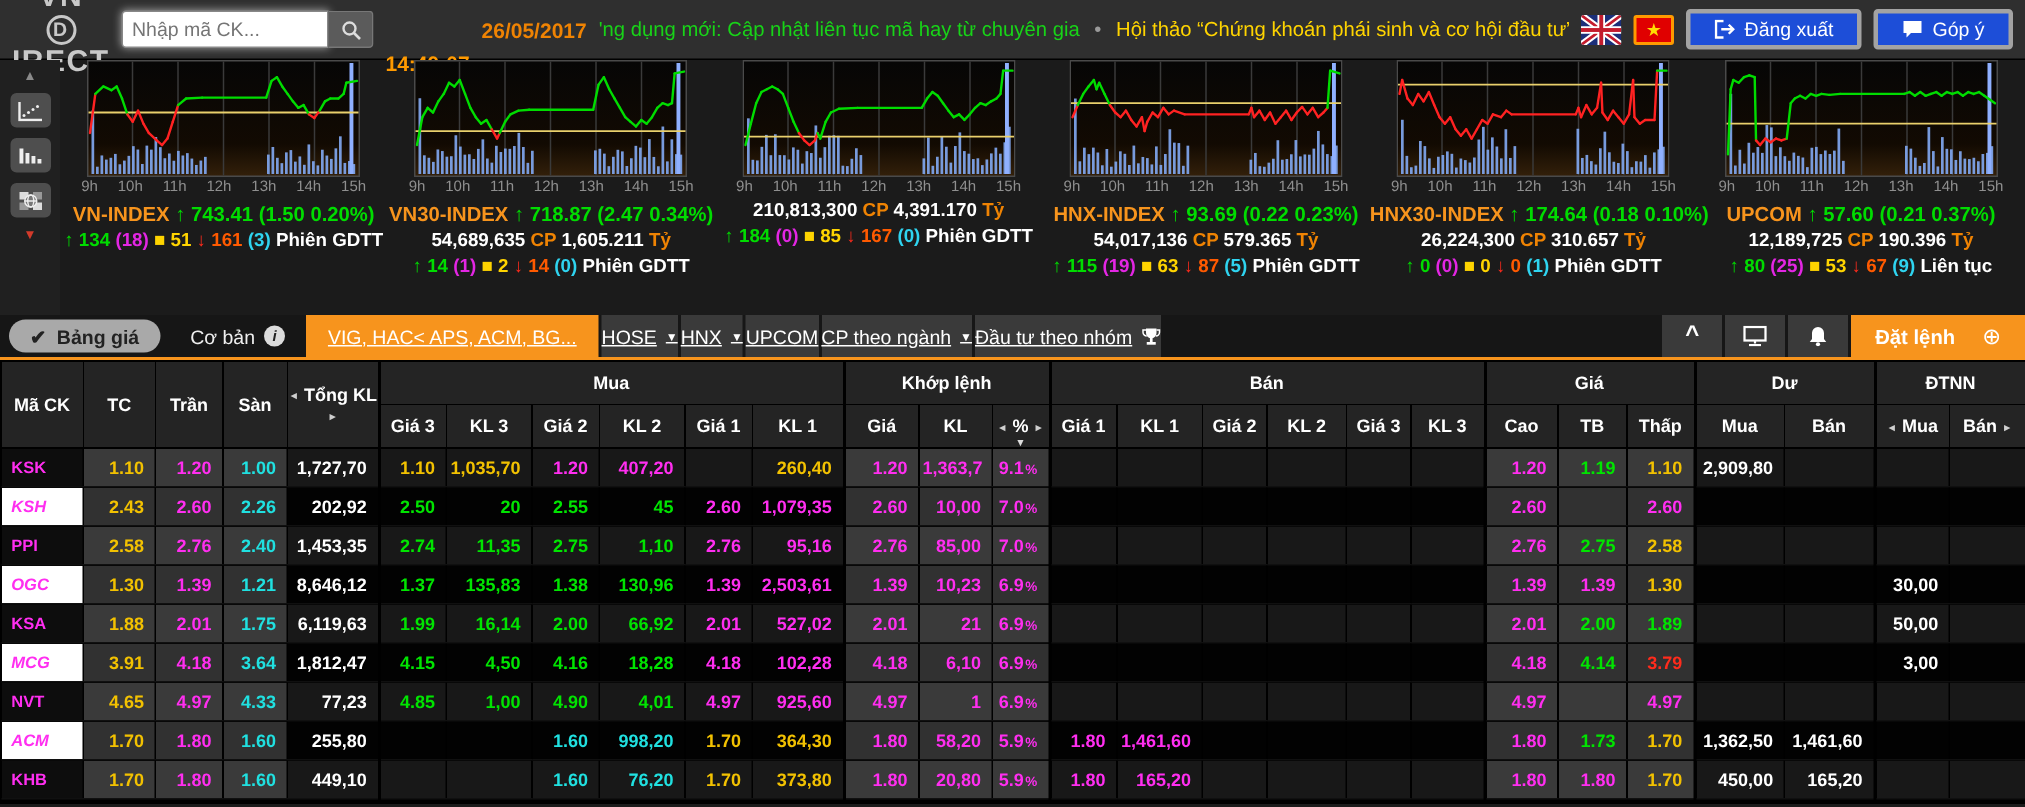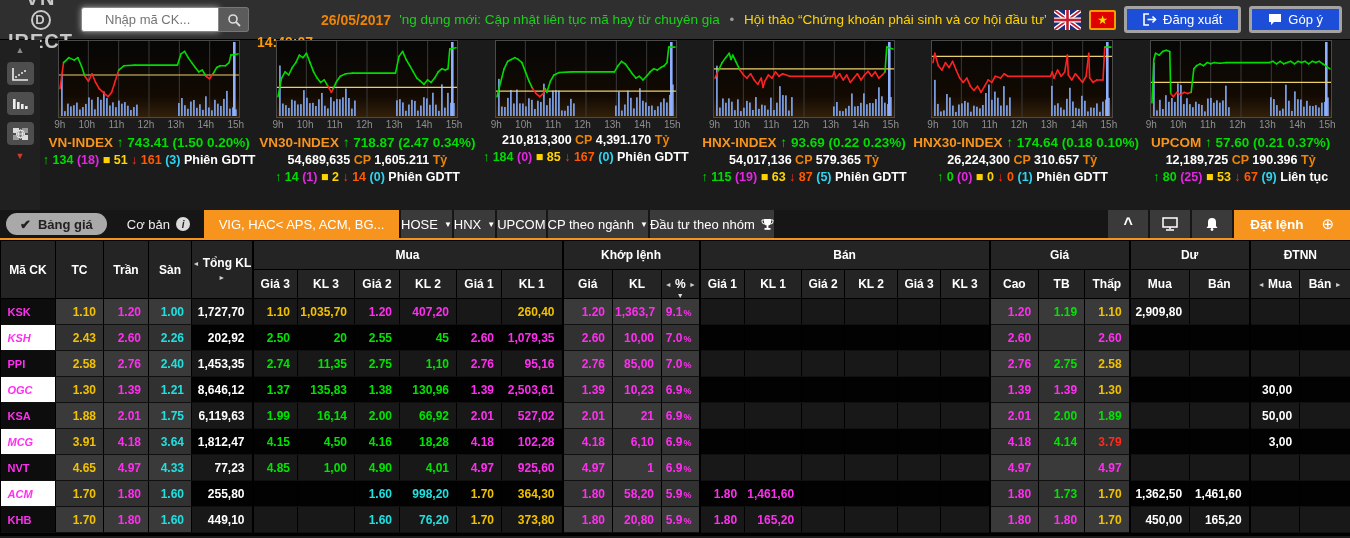--- a/index.html
+++ b/index.html
@@ -4,21 +4,21 @@
 <style>
   html,body{margin:0;padding:0;background:#141414;}
   *{box-sizing:border-box;font-family:"Liberation Sans",sans-serif;}
   .app{width:1350px;height:538px;background:#1b1b1b;overflow:hidden;position:relative;}
 
   
   .tophdr{height:40px;background:#2f2f2f;display:flex;align-items:center;padding:0 8px;gap:8px;border-bottom:1px solid #000;}
   .logo{display:flex;align-items:center;font-weight:bold;font-size:20px;color:#c8c8c8;letter-spacing:1px;white-space:nowrap;flex-direction:column;}
   .logo .dcirc{display:inline-flex;align-items:center;justify-content:center;width:20px;height:20px;border:2px solid #c8c8c8;border-radius:50%;font-size:13px;margin:0 1px;}
   .srch{display:flex;align-items:center;}
-  .srch input{width:138px;height:25px;border:1px solid #888;border-radius:3px 0 0 3px;padding:0 23px;font-size:13px;color:#333;box-shadow:0 0 6px rgba(255,255,255,.55);outline:none;}
+  .srch input{width:138px;height:25px;border:1px solid #888;border-radius:3px 0 0 3px;padding:0 6px;font-size:13px;color:#333;box-shadow:0 0 6px rgba(255,255,255,.55);outline:none;}
   .srch button{width:30px;height:25px;background:#5b5b5b;border:1px solid #777;border-left:none;border-radius:0 3px 3px 0;cursor:pointer;display:flex;align-items:center;justify-content:center;}
   .tm{color:#ff9a00;font-weight:bold;font-size:14px;white-space:nowrap;margin-top:44px;}
   .dt{color:#ef8303;font-size:14px;font-weight:bold;white-space:nowrap;}
   .news{flex:1;overflow:hidden;white-space:nowrap;font-size:13.5px;}
   .news .grn{color:#18d318;}
   .news .sep{color:#9a9a9a;margin:0 6px;}
   .news .yel{color:#ffd400;}
   .flag{width:27px;height:20px;border-radius:2px;overflow:hidden;display:inline-block;cursor:pointer;}
   .flag.vn{background:#e00000;border:2px solid #ff9a00;display:inline-flex;align-items:center;justify-content:center;color:#ffde00;font-size:12px;}
   .hbtn{background:#1d4ed8;border:3px solid #a3a3a3;color:#fff;font-size:13px;height:27px;border-radius:3px;padding:0 16px;display:inline-flex;align-items:center;gap:6px;cursor:pointer;white-space:nowrap;}
@@ -45,21 +45,21 @@
   .chline3 .d{color:#ff2b1c;}
   .chline3 .dn2{color:#ff5a00;}
   .chline3 .p2{color:#2fd4f0;}
   .chline3 .ss{color:#fff;}
 
   
   .tabbar{height:30px;background:#161616;display:flex;align-items:stretch;border-bottom:2px solid #f7941d;}
   .pill{margin:3px 6px;background:#a9a9a9;color:#222;border-radius:12px;font-size:13px;font-weight:bold;display:flex;align-items:center;gap:7px;padding:0 14px;cursor:pointer;}
   .basic{display:flex;align-items:center;gap:6px;color:#eee;font-size:13px;padding:0 14px;cursor:pointer;}
   .info{display:inline-flex;width:14px;height:14px;border-radius:50%;background:#dcdcdc;color:#222;font-size:10px;font-weight:bold;align-items:center;justify-content:center;font-style:italic;}
-  .tab{background:#3a3a3a;color:#fff;font-size:13px;display:flex;align-items:center;padding:0 0;margin-right:2px;cursor:pointer;white-space:nowrap;gap:6px;}
+  .tab{background:#3a3a3a;color:#fff;font-size:13px;display:flex;align-items:center;padding:0 0;margin-right:2px;cursor:pointer;white-space:nowrap;gap:6px;text-decoration:underline;}
   .tab.active{background:#f7941d;color:#fff;min-width:195px;justify-content:center;}
   .caret{font-size:8px;color:#fff;}
   .tspacer{flex:1;}
   .sqbtn{width:40px;background:#3a3a3a;color:#fff;display:flex;align-items:center;justify-content:center;margin-left:2px;cursor:pointer;}
   .order{background:#f7941d;color:#fff;font-size:13.5px;font-weight:bold;display:flex;align-items:center;gap:18px;padding:0 16px;margin-left:2px;cursor:pointer;}
   .order .plus{font-size:15px;font-weight:normal;}
 
   
   .board{height:296px;overflow:hidden;background:#000;}
   table{border-collapse:collapse;table-layout:fixed;width:1350px;}

